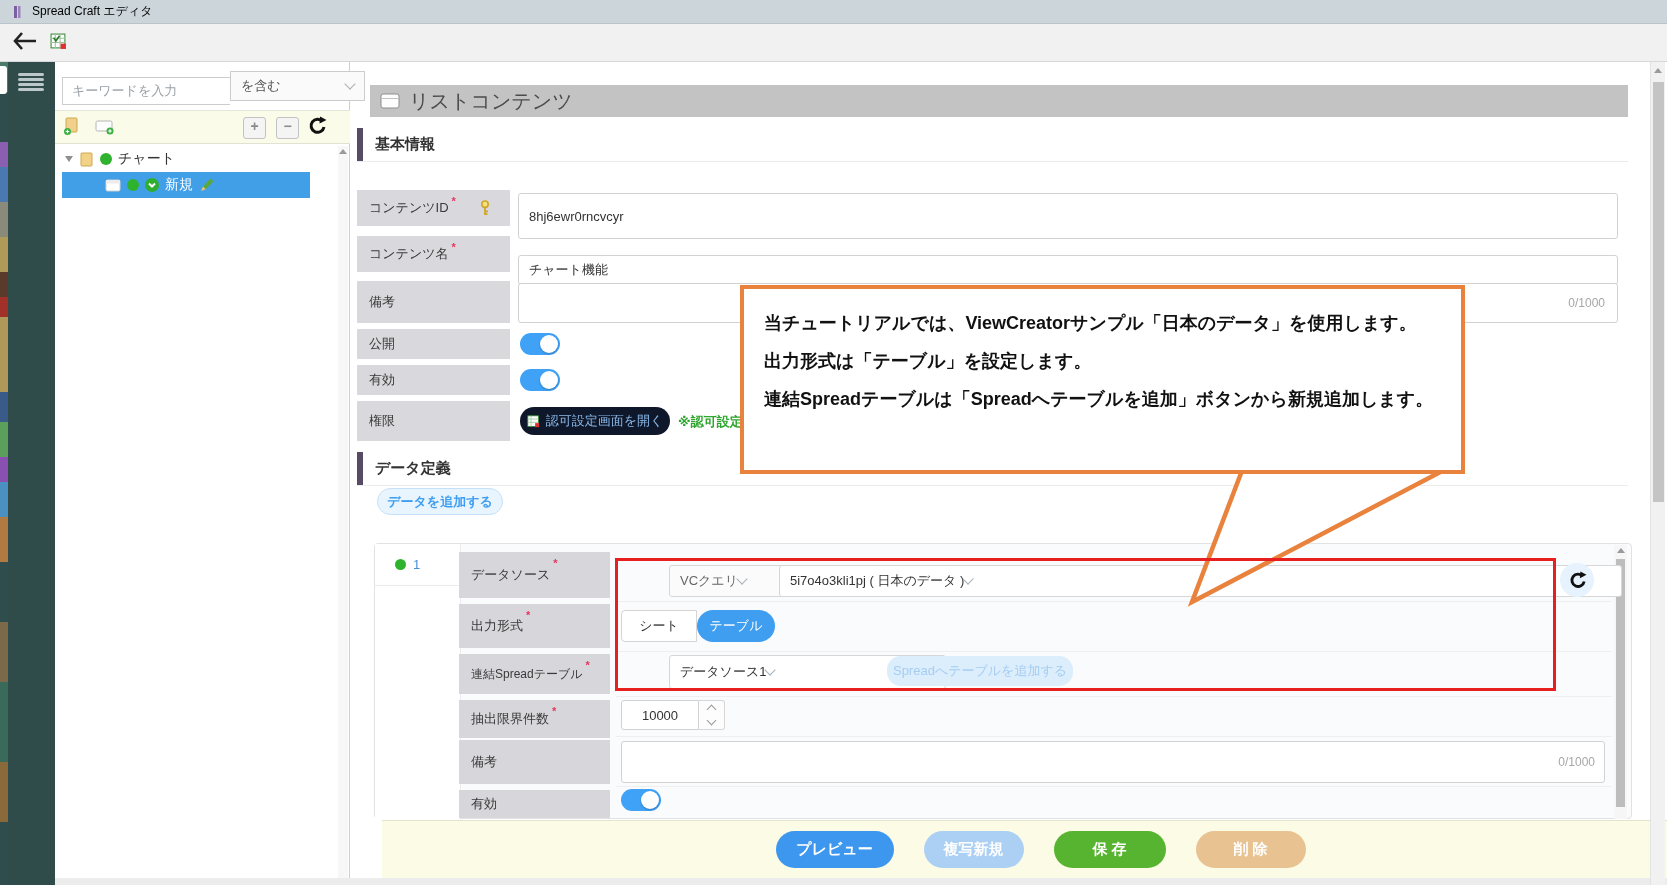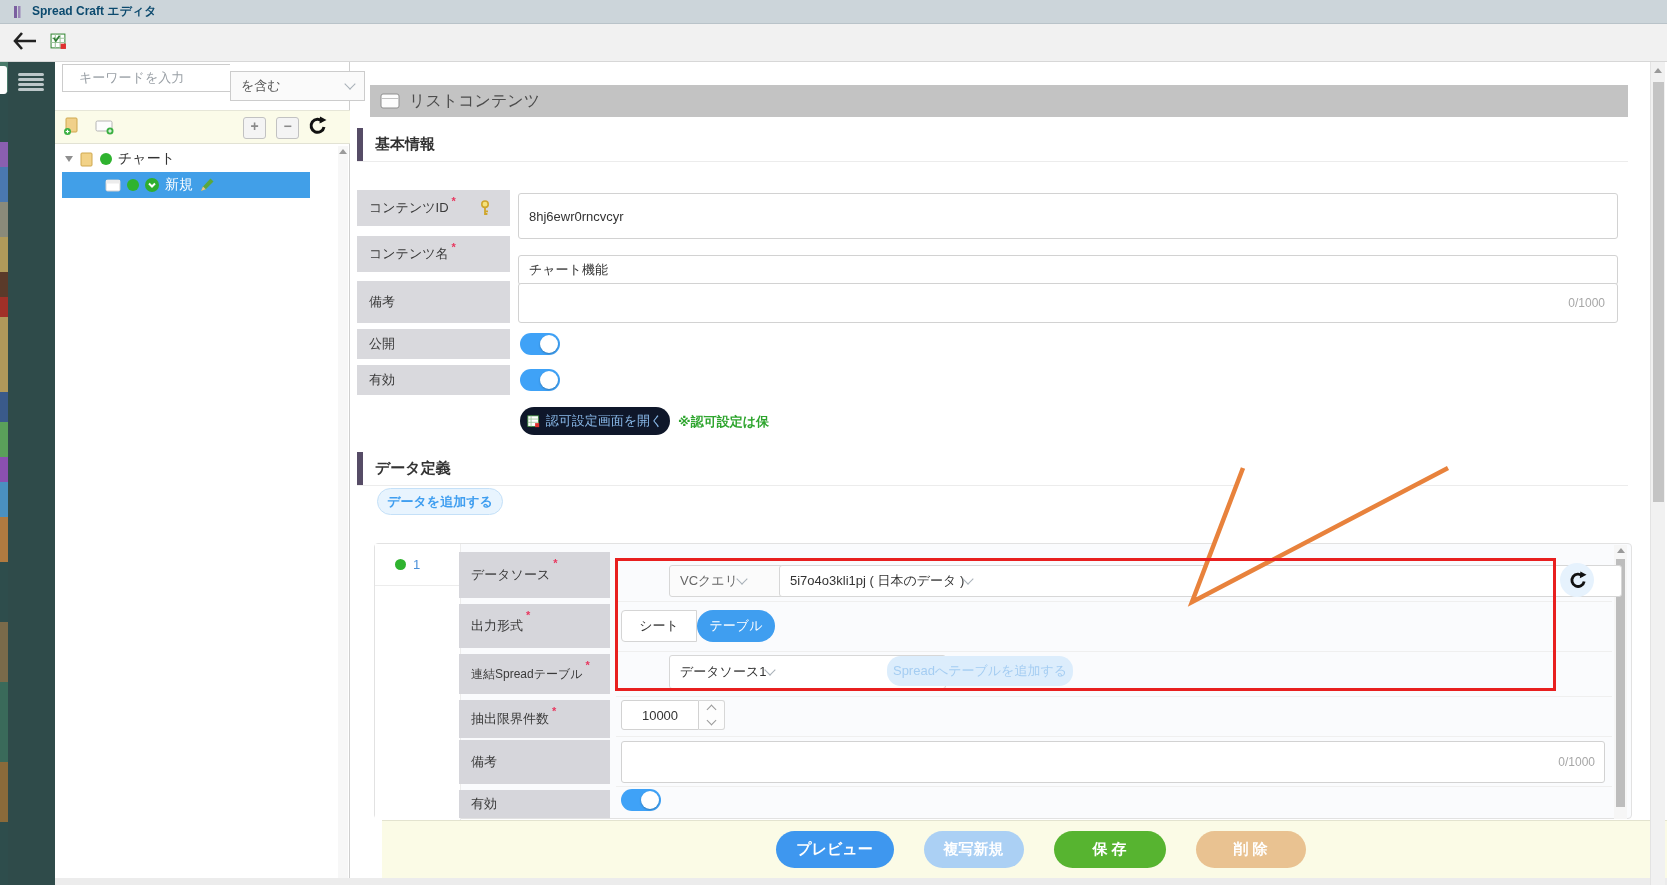--- a/index.html
+++ b/index.html
@@ -3,58 +3,58 @@
 <meta charset="utf-8">
 <style>
   html,body{margin:0;padding:0;background:#fff;}
   #canvas{position:relative;width:1667px;height:885px;overflow:hidden;
     font-family:"Liberation Sans","DejaVu Sans",sans-serif;background:#fff;}
   .abs{position:absolute;box-sizing:border-box;}
 
   
   .titlebar{left:0;top:0;width:1667px;height:24px;background:#ccd5da;border-bottom:1px solid #b9c3c9;
     display:flex;align-items:center;gap:10px;padding-left:14px;}
-  .titlebar .title{font-size:12px;font-weight:bold;color:#0c4a6e;}
+  .titlebar .title{font-size:12px;font-weight:normal;color:#000000;}
   .toolbar{left:0;top:24px;width:1667px;height:38px;background:#f1f1f1;border-bottom:1px solid #d7d7d7;}
   .backbtn{left:12px;top:31px;width:26px;height:20px;cursor:pointer;}
   .sheetbtn{left:50px;top:33px;width:17px;height:17px;cursor:pointer;}
 
   
   .edge{left:0;top:62px;width:8px;height:823px;background:linear-gradient(180deg,
     #4a7a6a 0 30px,#2e4d4c 30px 80px,#8a5fb0 80px 105px,#4a78b0 105px 140px,#8a8a7a 140px 175px,
     #b09a5a 175px 210px,#5a3a2a 210px 235px,#a03028 235px 255px,#b0985a 255px 330px,#3a5a8a 330px 360px,
     #5aa05a 360px 395px,#8a50b0 395px 420px,#4a90c0 420px 455px,#b07a40 455px 500px,#2e4d4c 500px 560px,
     #7a6a4a 560px 620px,#3a6a5a 620px 700px,#8a6a3a 700px 760px,#2e4d4c 760px 823px);}
   .rail{left:8px;top:62px;width:47px;height:823px;background:#2f4b4a;}
   .rail .tab{position:absolute;left:-8px;top:4px;width:7px;height:28px;background:#fdfdfd;border-radius:0 3px 3px 0;}
   .hamburger{position:absolute;left:10px;top:11px;width:26px;height:20px;}
   .hamburger i{display:block;height:3px;margin-bottom:2px;background:#bcc7c9;border-radius:2px;}
 
   
   .leftpanel{left:55px;top:62px;width:295px;height:823px;background:#fff;border-right:1px solid #cfcfcf;}
-  .searchinp{position:absolute;left:7px;top:2px;width:168px;height:28px;border:1px solid #ccc;border-right:none;
-    padding:0 16px;font-size:13px;color:#333;outline:none;font-family:Liberation Serif, serif;box-sizing:border-box;}
+  .searchinp{position:absolute;left:7px;top:15px;width:168px;height:28px;border:1px solid #ccc;border-right:none;
+    padding:0 9px;font-size:13px;color:#333;outline:none;font-family:Liberation Serif, serif;box-sizing:border-box;}
   .searchinp::placeholder{color:#9aa0a6;}
   .matchsel{position:absolute;left:175px;top:9px;width:113px;height:28px;border:1px solid #ccc;background:#fafafa;
     display:flex;align-items:center;justify-content:space-between;padding:0 10px;font-size:13px;color:#555;cursor:pointer;}
   .treebar{position:absolute;left:0;top:48px;width:295px;height:32px;background:#fbfbe9;
     border-top:1px solid #e6e6d8;border-bottom:1px solid #e2e2d4;}
   .sqbtn{position:absolute;top:6px;width:21px;height:20px;background:#f4f4f4;border:1px solid #c2c2c2;border-radius:3px;
     color:#8a8a8a;font-size:14px;line-height:17px;text-align:center;font-weight:bold;cursor:pointer;}
   .treescroll{position:absolute;right:1px;top:84px;width:10px;height:732px;background:#f7f7f7;}
   .arr-up{width:0;height:0;border-left:4px solid transparent;border-right:4px solid transparent;border-bottom:5px solid #9a9a9a;margin:3px auto 0;}
   .trow{position:absolute;display:flex;align-items:center;gap:6px;font-size:14px;color:#333;}
   .caret{width:0;height:0;border-left:4.5px solid transparent;border-right:4.5px solid transparent;border-top:6px solid #8f8f8f;}
   .gdot{width:12px;height:12px;border-radius:50%;background:#2fb32f;}
   .selrow{position:absolute;left:7px;top:110px;width:248px;height:26px;background:#419fe8;display:flex;
     align-items:center;gap:6px;padding-left:43px;font-size:14px;color:#fff;cursor:pointer;box-sizing:border-box;}
 
   
   .pagehdr{left:370px;top:85px;width:1258px;height:32px;background:#c3c3c3;display:flex;align-items:center;
-    gap:9px;padding-left:10px;font-size:16px;color:#4c4c4c;}
+    gap:9px;padding-left:10px;font-size:20px;color:#4c4c4c;}
   .section{height:34px;display:flex;align-items:center;background:#fff;border-bottom:1px solid #ececec;}
   .section .bar{width:6px;height:100%;background:#564c66;margin-right:12px;}
   .section .stxt{font-size:15px;font-weight:bold;color:#333;}
   .lblcell{background:#d9d9dd;display:flex;align-items:center;padding-left:12px;font-size:13px;color:#3a3a3a;}
   .req{color:#e8365e;font-size:11px;font-weight:bold;margin-left:3px;align-self:flex-start;margin-top:5px;}
   .inp{position:absolute;border:1px solid #d2d2d2;border-radius:3px;font-size:13px;color:#333;padding:0 10px;
     background:#fff;box-sizing:border-box;outline:none;font-family:inherit;}
   .counter{position:absolute;font-size:12px;color:#a7a7a7;text-align:right;}
   .toggle{position:absolute;width:40px;height:22px;border-radius:11px;background:#3fa2f7;cursor:pointer;}
   .toggle::after{content:"";position:absolute;right:2px;top:2px;width:18px;height:18px;border-radius:50%;
@@ -228,20 +228,23 @@
   <div class="abs lblcell" style="left:357px;top:329px;width:153px;height:30px">
     <span>公開</span>
   </div>
   <div class="toggle" style="left:520px;top:333px"></div>
 
   <div class="abs lblcell" style="left:357px;top:365px;width:153px;height:30px">
     <span>有効</span>
   </div>
   <div class="toggle" style="left:520px;top:369px"></div>
 
+  <div class="abs lblcell" style="left:357px;top:401px;width:153px;height:40px">
+    <span>権限</span>
+  </div>
   <div class="abs pill permpill" style="left:520px;top:407px;width:150px;height:28px">
     <svg width="13" height="13" viewBox="0 0 16 16">
         <rect x="1" y="1" width="13" height="13" fill="#fff" stroke="#3a8a3a"></rect>
         <path d="M1 5 h13 M1 9 h13 M5 1 v13" stroke="#9cc49c"></path>
         <rect x="10" y="10" width="5" height="5" fill="#e03030"></rect>
       </svg>
     <span>認可設定画面を開く</span>
   </div>
   <div class="permnote" style="left:678px;top:413px">※認可設定は保</div>
 
@@ -327,20 +330,25 @@
 
   <div class="abs lblcell" style="left:459px;top:790px;width:151px;height:28px;background:#d6d6db">
     <span>有効</span>
   </div>
   <div class="toggle" style="left:621px;top:789px"></div>
 
   <svg class="abs tail" viewBox="0 0 320 146">
     <path d="M103,4 L52,138 L308,4" fill="#ffffff" stroke="#e8823c" stroke-width="4.5"></path>
   </svg>
   <div class="abs redbox"></div>
+  <div class="abs callout">
+    <div>当チュートリアルでは、ViewCreatorサンプル「日本のデータ」を使用します。</div>
+    <div>出力形式は「テーブル」を設定します。</div>
+    <div>連結Spreadテーブルは「Spreadへテーブルを追加」ボタンから新規追加します。</div>
+  </div>
 
   <div class="abs footer">
     <button class="fbtn" style="width:118px;background:#3e97ef">プレビュー</button>
     <button class="fbtn" style="width:100px;background:#abd0f4">複写新規</button>
     <button class="fbtn" style="width:112px;background:#57b430">保 存</button>
     <button class="fbtn" style="width:110px;background:#e9c291">削 除</button>
   </div>
   <div class="abs bottomstrip"></div>
 
   <div class="abs mainscroll">

